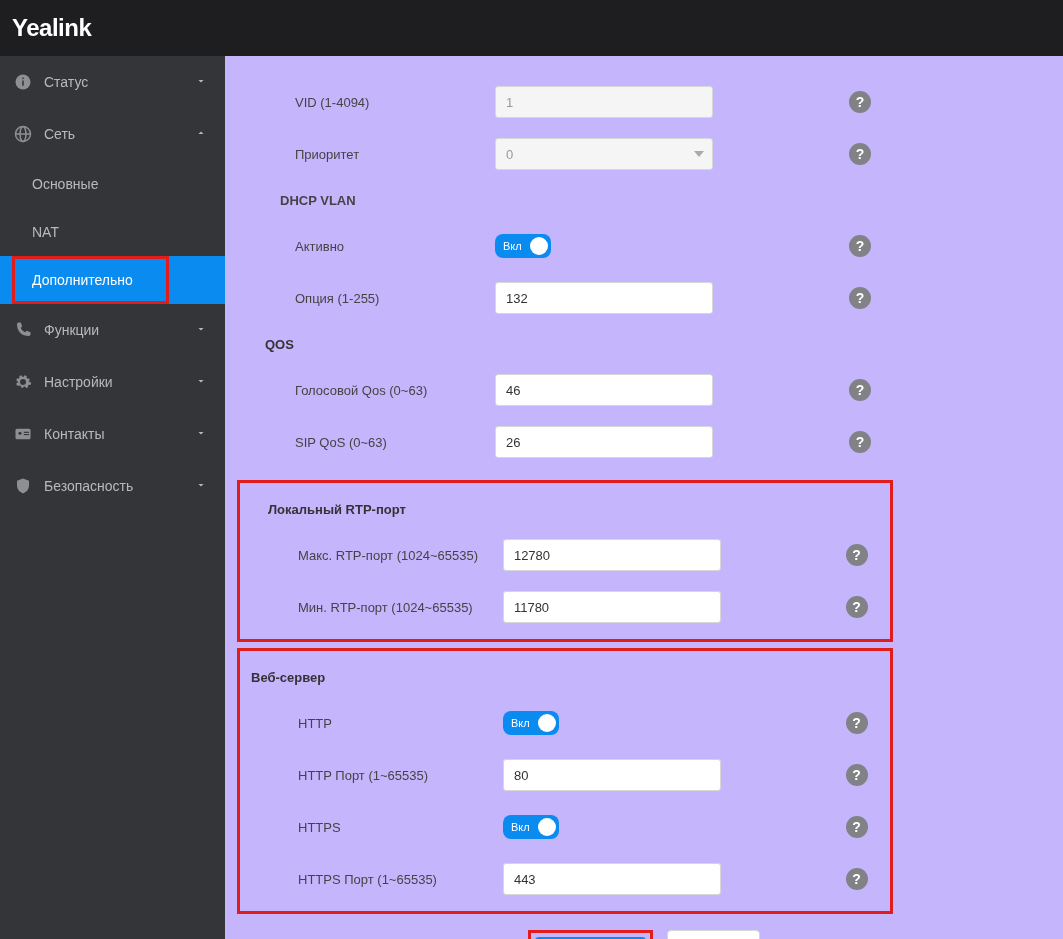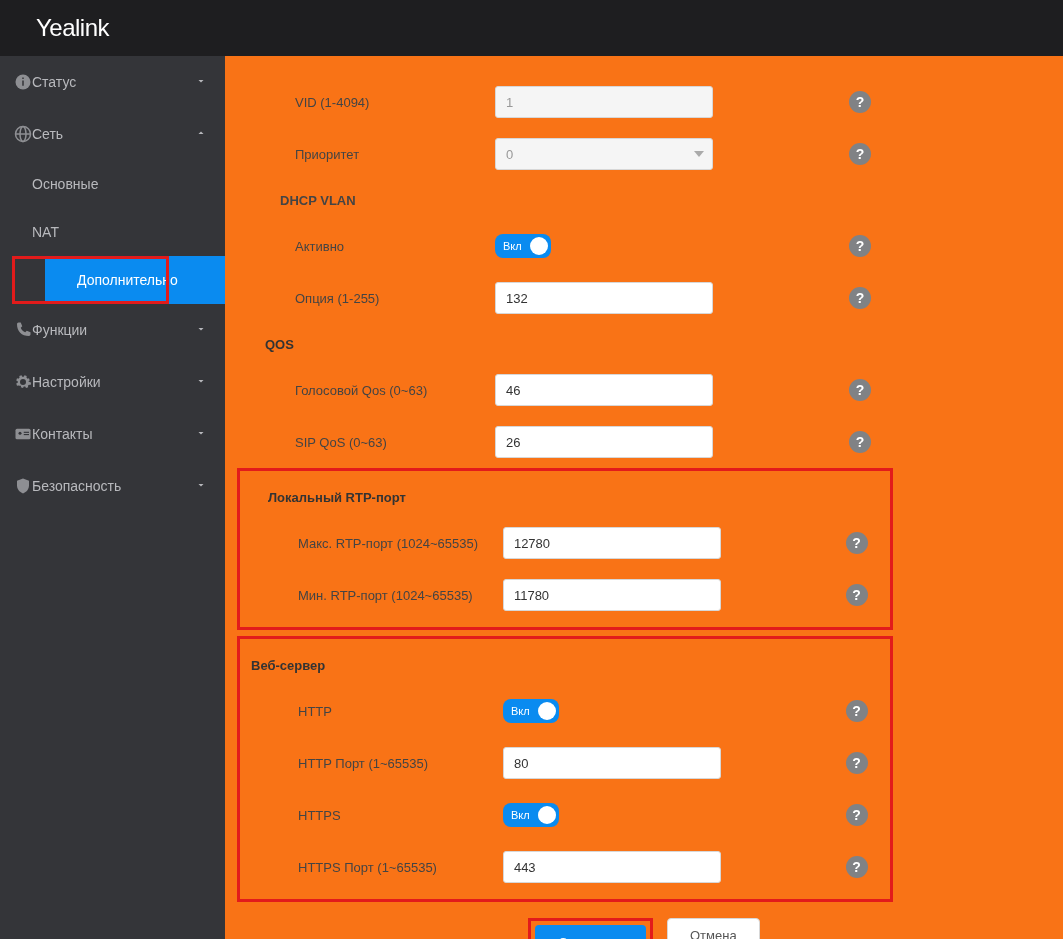--- a/index.html
+++ b/index.html
@@ -1,49 +1,49 @@
 <!DOCTYPE html>
 <html><head>
 <meta charset="utf-8">
 <style>
   * { box-sizing: border-box; margin: 0; padding: 0; font-family: Arial, Helvetica, sans-serif; }
   body { width: 1063px; height: 939px; background: #fff; overflow: hidden; }
   .header { height: 56px; background: #1e1e20; display: flex; align-items: center; padding-left: 12px; }
-  .logo { color: #fff; font-size: 24px; font-weight: 400; letter-spacing: -0.5px; margin-left: 24px; }
+  .logo { color: #fff; font-size: 24px; font-weight: 700; letter-spacing: -0.5px; }
   .body-wrap { display: flex; height: calc(939px - 56px); }
   .sidebar { width: 225px; background: #343539; color: #b8b9bd; overflow-y: auto; }
-  .side-item { height: 52px; display: flex; align-items: center; padding-left: 14px; font-size: 14px; cursor: pointer; position: relative; }
+  .side-item { height: 52px; display: flex; align-items: center; padding-left: 14px; gap: 12px; font-size: 14px; cursor: pointer; position: relative; }
   .side-item .chev { position: absolute; right: 18px; }
   .sub-item { height: 48px; display: flex; align-items: center; padding-left: 32px; font-size: 14px; cursor: pointer; }
-  .sub-item.active { background: #0a8bf0; color: #fff; margin-left: 45px; }
+  .sub-item.active { background: #0a8bf0; color: #fff; }
   .sub-wrap-active { position: relative; }
   .sub-wrap-active .hl { position: absolute; top: 0; left: 12px; right: 56px; bottom: 0; border: 3px solid #e21b1b; pointer-events: none; }
   .icon { width: 18px; height: 18px; display: inline-flex; align-items: center; justify-content: center; color: #8e8f93; }
   svg { fill: currentColor; }
   .chev svg { width: 12px; height: 12px; }
 
-  .main { flex: 1; background: #f97316; overflow-y: auto; height: 100%; padding-top: 20px; padding-bottom: 20px; position: relative; }
+  .main { flex: 1; background: #c4b5fd; overflow-y: auto; height: 100%; padding-top: 20px; padding-bottom: 20px; position: relative; }
   .row { display: flex; align-items: center; height: 52px; }
   .row-label { width: 270px; padding-left: 70px; color: #444; font-size: 13px; }
   .section-title { width: 100%; padding-left: 40px; color: #333; font-size: 13px; font-weight: 700; height: 40px; display: flex; align-items: center; }
   .section-title.sub { padding-left: 55px; font-weight: 600; color: #444; }
   .control { width: 340px; display: flex; justify-content: flex-start; }
   input[type=text] { width: 218px; height: 32px; border: 1px solid #d7d7d7; border-radius: 3px; padding: 0 10px; font-size: 13px; color: #333; }
   input[type=text]:disabled { background: #f5f5f5; color: #999; }
   .select-wrap { width: 218px; height: 32px; border: 1px solid #d7d7d7; border-radius: 3px; background: #f5f5f5; display: flex; align-items: center; justify-content: space-between; padding: 0 8px 0 10px; font-size: 13px; color: #999; cursor: default; }
   .select-caret { width: 0; height: 0; border-left: 5px solid transparent; border-right: 5px solid transparent; border-top: 6px solid #aaa; }
   .help-col { width: 60px; display: flex; justify-content: flex-start; padding-left: 14px; }
   .help { width: 22px; height: 22px; border-radius: 50%; background: #808285; color: #fff; display: flex; align-items: center; justify-content: center; font-size: 14px; font-weight: 700; cursor: pointer; }
 
   .toggle { width: 56px; height: 24px; background: #0a8bf0; border-radius: 8px; position: relative; cursor: pointer; display: flex; align-items: center; }
   .toggle .knob { width: 18px; height: 18px; background: #fff; border-radius: 50%; position: absolute; right: 3px; }
   .toggle .lbl { color: #fff; font-size: 11px; padding-left: 8px; }
 
   .red-box { border: 3px solid #e21b1b; margin: 0 170px 6px 12px; padding: 6px 0; }
-  .red-box.first { margin-top: 0; }
+  .red-box.first { margin-top: 12px; }
 
   .footer-bar { display: flex; justify-content: center; gap: 14px; padding-top: 10px; }
   .btn { height: 34px; padding: 0 22px; border-radius: 4px; font-size: 13px; cursor: pointer; display: flex; align-items: center; border: 1px solid transparent; }
   .btn-primary { background: #0a8bf0; color: #fff; }
   .btn-primary-box { border: 3px solid #e21b1b; padding: 4px; display: inline-flex; }
   .btn-default { background: #fff; border-color: #d7d7d7; color: #555; }
 </style>
 </head>
 <body>
 

